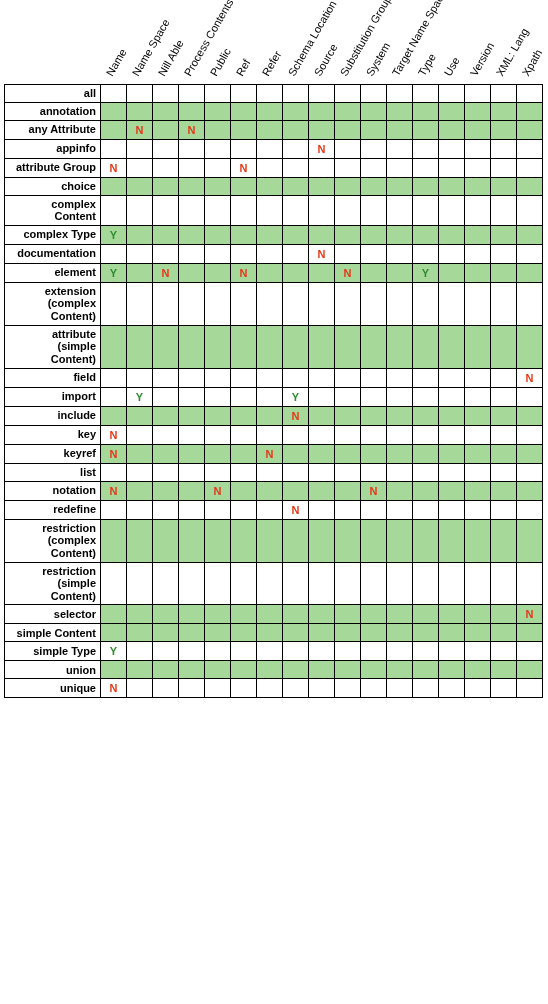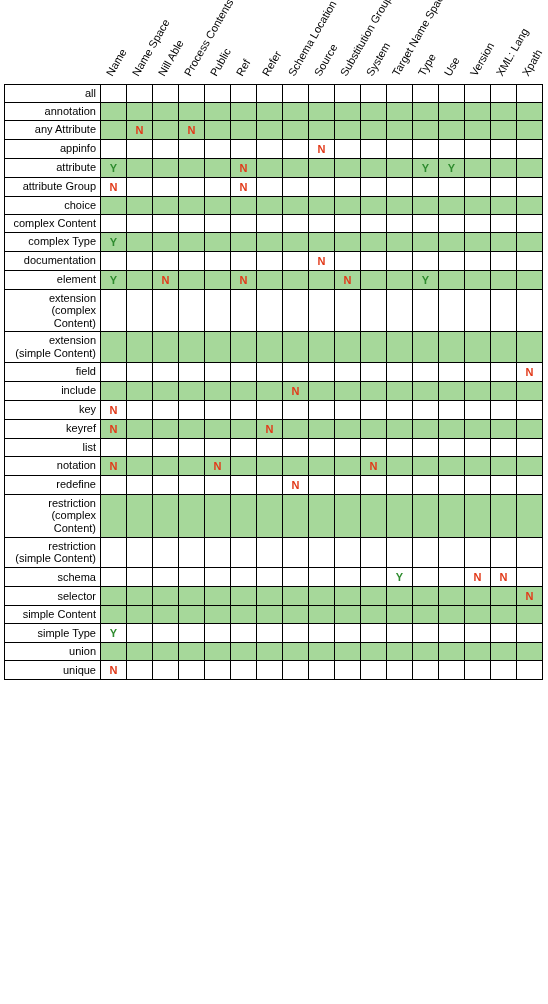--- a/index.html
+++ b/index.html
@@ -36,21 +36,21 @@
     left: 50%;
     bottom: 6px;
     transform-origin: left bottom;
     transform: rotate(-60deg);
     white-space: nowrap;
     font-weight: normal;
     font-size: 11px;
   }
   th.row {
     width: 96px;
-    font-weight: normal;
+    font-weight: bold;
     text-align: right;
     padding: 2px 4px 2px 8px;
     vertical-align: middle;
     background: #fff;
     line-height: 1.15;
     font-size: 11px;
   }
   td.cell {
     width: 26px;
     height: 18px;
@@ -201,40 +201,20 @@
         <td class="cell"><span class="N">N</span></td>
         <td class="cell"></td>
         <td class="cell"></td>
         <td class="cell"></td>
         <td class="cell"></td>
         <td class="cell"></td>
         <td class="cell"></td>
         <td class="cell"></td>
         <td class="cell"></td>
       </tr>
-      <tr class="shade">
-        <th class="row">attribute</th>
-        <td class="cell"><span class="Y">Y</span></td>
-        <td class="cell"></td>
-        <td class="cell"></td>
-        <td class="cell"></td>
-        <td class="cell"></td>
-        <td class="cell"><span class="N">N</span></td>
-        <td class="cell"></td>
-        <td class="cell"></td>
-        <td class="cell"></td>
-        <td class="cell"></td>
-        <td class="cell"></td>
-        <td class="cell"></td>
-        <td class="cell"><span class="Y">Y</span></td>
-        <td class="cell"><span class="Y">Y</span></td>
-        <td class="cell"></td>
-        <td class="cell"></td>
-        <td class="cell"></td>
-      </tr>
       <tr class="plain">
         <th class="row">attribute Group</th>
         <td class="cell"><span class="N">N</span></td>
         <td class="cell"></td>
         <td class="cell"></td>
         <td class="cell"></td>
         <td class="cell"></td>
         <td class="cell"><span class="N">N</span></td>
         <td class="cell"></td>
         <td class="cell"></td>
@@ -362,21 +342,21 @@
         <td class="cell"></td>
         <td class="cell"></td>
         <td class="cell"></td>
         <td class="cell"></td>
         <td class="cell"></td>
         <td class="cell"></td>
         <td class="cell"></td>
         <td class="cell"></td>
       </tr>
       <tr class="shade">
-        <th class="row">extension (simple Content)</th>
+        <th class="row">attribute (simple Content)</th>
         <td class="cell"></td>
         <td class="cell"></td>
         <td class="cell"></td>
         <td class="cell"></td>
         <td class="cell"></td>
         <td class="cell"></td>
         <td class="cell"></td>
         <td class="cell"></td>
         <td class="cell"></td>
         <td class="cell"></td>
@@ -401,20 +381,40 @@
         <td class="cell"></td>
         <td class="cell"></td>
         <td class="cell"></td>
         <td class="cell"></td>
         <td class="cell"></td>
         <td class="cell"></td>
         <td class="cell"></td>
         <td class="cell"></td>
         <td class="cell"><span class="N">N</span></td>
       </tr>
+      <tr class="plain">
+        <th class="row">import</th>
+        <td class="cell"></td>
+        <td class="cell"><span class="Y">Y</span></td>
+        <td class="cell"></td>
+        <td class="cell"></td>
+        <td class="cell"></td>
+        <td class="cell"></td>
+        <td class="cell"></td>
+        <td class="cell"><span class="Y">Y</span></td>
+        <td class="cell"></td>
+        <td class="cell"></td>
+        <td class="cell"></td>
+        <td class="cell"></td>
+        <td class="cell"></td>
+        <td class="cell"></td>
+        <td class="cell"></td>
+        <td class="cell"></td>
+        <td class="cell"></td>
+      </tr>
       <tr class="shade">
         <th class="row">include</th>
         <td class="cell"></td>
         <td class="cell"></td>
         <td class="cell"></td>
         <td class="cell"></td>
         <td class="cell"></td>
         <td class="cell"></td>
         <td class="cell"></td>
         <td class="cell"><span class="N">N</span></td>
@@ -559,40 +559,20 @@
         <td class="cell"></td>
         <td class="cell"></td>
         <td class="cell"></td>
         <td class="cell"></td>
         <td class="cell"></td>
         <td class="cell"></td>
         <td class="cell"></td>
         <td class="cell"></td>
         <td class="cell"></td>
         <td class="cell"></td>
-        <td class="cell"></td>
-      </tr>
-      <tr class="plain">
-        <th class="row">schema</th>
-        <td class="cell"></td>
-        <td class="cell"></td>
-        <td class="cell"></td>
-        <td class="cell"></td>
-        <td class="cell"></td>
-        <td class="cell"></td>
-        <td class="cell"></td>
-        <td class="cell"></td>
-        <td class="cell"></td>
-        <td class="cell"></td>
-        <td class="cell"></td>
-        <td class="cell"><span class="Y">Y</span></td>
-        <td class="cell"></td>
-        <td class="cell"></td>
-        <td class="cell"><span class="N">N</span></td>
-        <td class="cell"><span class="N">N</span></td>
         <td class="cell"></td>
       </tr>
       <tr class="shade">
         <th class="row">selector</th>
         <td class="cell"></td>
         <td class="cell"></td>
         <td class="cell"></td>
         <td class="cell"></td>
         <td class="cell"></td>
         <td class="cell"></td>

